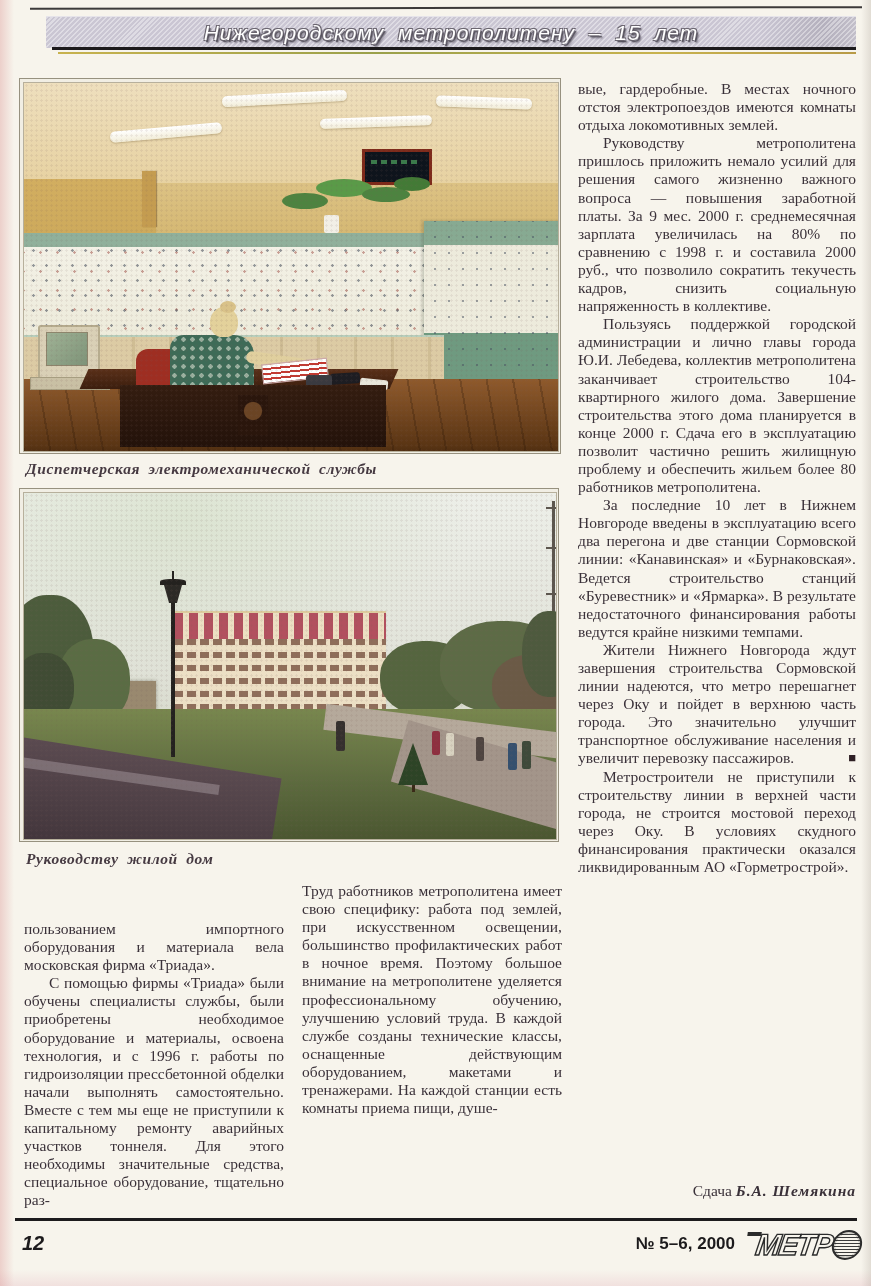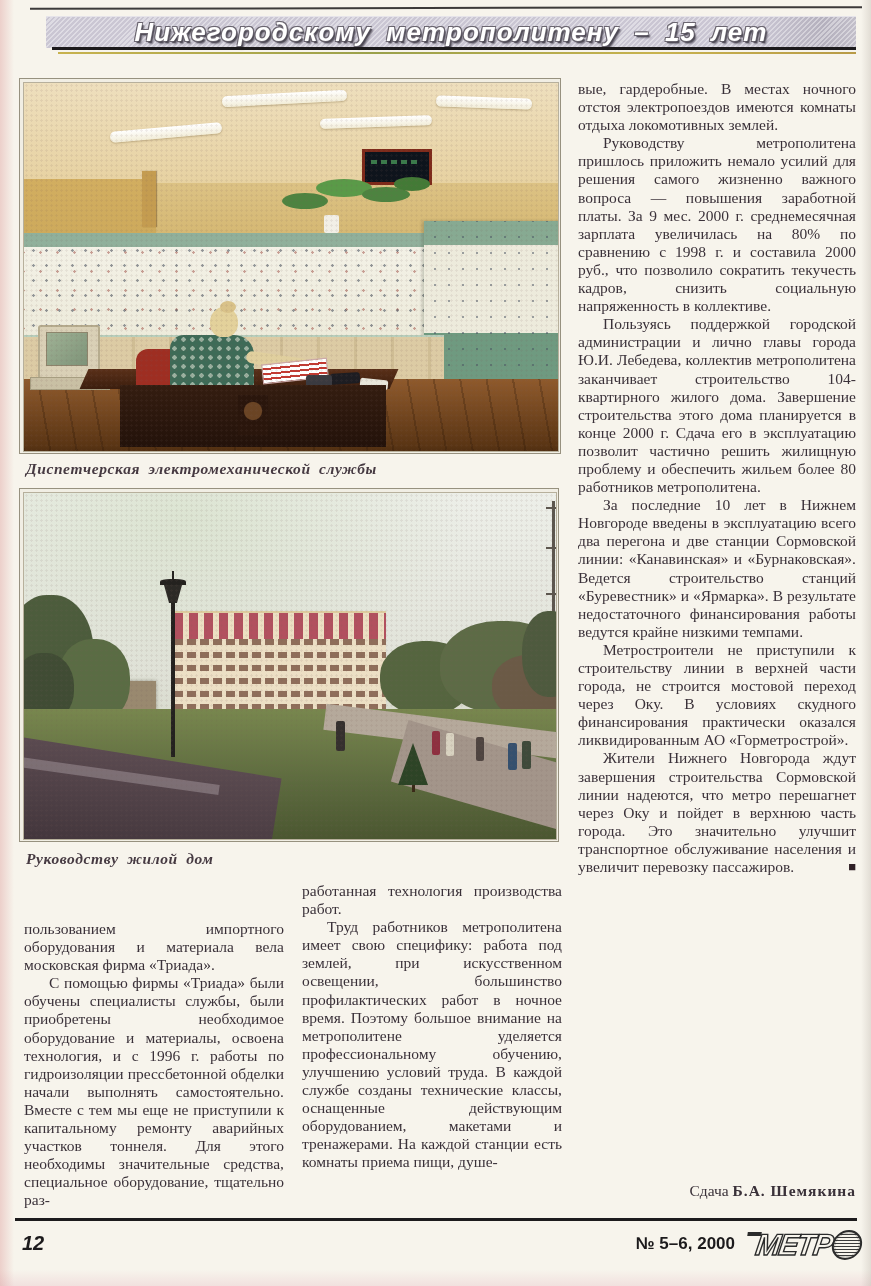--- a/index.html
+++ b/index.html
@@ -18,22 +18,22 @@
   .hdr-topline{position:absolute;left:30px;top:7px;width:832px;height:2px;background:#3c3a3a;transform:rotate(-.12deg);}
   .title-bar{
     position:absolute;left:46px;top:16px;width:810px;height:31px;
     background:
       repeating-linear-gradient(135deg, rgba(255,255,255,.38) 0 1.5px, rgba(0,0,0,0) 1.5px 3.5px),
       linear-gradient(90deg,#cac6d3 0 88%, #b4b0bd 96%, #c2bec9 100%);
     display:flex;align-items:center;justify-content:center;
     border-top:1px solid #e6e4ea;
   }
   .title-text{
-    font-family:"Liberation Sans", sans-serif; font-style:italic; font-weight:bold;
-    font-size:26px; letter-spacing:1px; word-spacing:7px; color:#ffffff;
+    font-family:"Liberation Sans", sans-serif; font-style:italic; font-weight:normal;
+    font-size:21px; letter-spacing:1px; word-spacing:7px; color:#ffffff;
     text-shadow:-1px -1px 0 #6b6670, 1px -1px 0 #6b6670, -1px 1px 0 #6b6670, 1.5px 1.5px 1px #4e4a55, 2.5px 2.5px 2px rgba(60,55,70,.55);
   }
   .hdr-underline{position:absolute;left:52px;top:47px;width:804px;height:3px;background:#1c1a1c;}
   .hdr-goldline{position:absolute;left:58px;top:52px;width:798px;height:2px;
     background:linear-gradient(90deg,#c8b24e,#9aa04a 40%,#c8b24e 75%,#b89a46);}
 
   
   .photo{position:absolute;background:#f1eee4;border:1px solid #97917f;padding:3px;box-sizing:border-box;}
   .ph{position:relative;width:100%;height:100%;overflow:hidden;border:1px solid #b7b09c;}
   .ph *{position:absolute;}
@@ -124,21 +124,21 @@
 
   
   .caption{position:absolute;left:26px;font-style:italic;font-size:15.5px;letter-spacing:.6px;word-spacing:4px;color:#463a42;font-weight:bold;text-align:center;}
 
   
   .col{position:absolute;text-align:justify;font-size:15.5px;line-height:18.1px;color:#3a3139;}
   .col p{margin:0;text-indent:25px;}
   .col p:first-child{text-indent:0;}
   .end-mark{float:right;font-size:13px;line-height:18px;color:#2e1f24;}
   .credit{position:absolute;left:578px;top:1182px;width:278px;text-align:right;font-size:15.5px;color:#3a3139;}
-  .credit .nm{font-weight:bold;letter-spacing:1px;}
+  .credit .nm{font-weight:bold;font-style:italic;letter-spacing:1px;}
 
   
   .ftr-rule{position:absolute;left:15px;top:1218px;width:842px;height:3px;background:#1d1b1d;}
   .ftr-page{position:absolute;left:22px;top:1232px;font-family:"Liberation Sans",sans-serif;font-weight:bold;font-style:italic;font-size:20px;color:#1c1a1c;}
   .ftr-issue{position:absolute;left:620px;top:1234px;width:115px;text-align:right;font-family:"Liberation Sans",sans-serif;font-weight:bold;font-size:17px;color:#1c1a1c;}
   .logo{position:absolute;left:746px;top:1228px;display:flex;align-items:center;transform:skewX(-8deg);}
   .logo-bar{width:14px;height:5px;background:transparent;border-top:4px solid #2b2b2b;margin-right:-4px;margin-top:-18px;}
   .logo-text{font-family:"Liberation Sans",sans-serif;font-weight:bold;font-style:italic;font-size:30px;letter-spacing:-2px;color:transparent;-webkit-text-stroke:1.4px #2b2b2b;}
   .logo-globe{width:26px;height:26px;border:2px solid #2b2b2b;border-radius:50%;margin-left:1px;
     background:
@@ -246,30 +246,29 @@
       <div class="grain"></div>
     </div>
   </div>
   <div class="caption" style="top:850px;">Руководству жилой дом</div>
 
   <div class="col" style="left:24px;top:920px;width:260px;">
       <p>пользованием импортного оборудования и материала вела московская фирма «Триада».</p>
       <p>С помощью фирмы «Триада» были обучены специалисты службы, были приобретены необходимое оборудование и материалы, освоена технология, и с 1996 г. работы по гидроизоляции прессбетонной обделки начали выполнять самостоятельно. Вместе с тем мы еще не приступили к капитальному ремонту аварийных участков тоннеля. Для этого необходимы значительные средства, специальное оборудование, тщательно раз-</p>
     </div>
   <div class="col" style="left:302px;top:882px;width:260px;">
-      <p>работанная технология производства работ.</p>
       <p>Труд работников метрополитена имеет свою специфику: работа под землей, при искусственном освещении, большинство профилактических работ в ночное время. Поэтому большое внимание на метрополитене уделяется профессиональному обучению, улучшению условий труда. В каждой службе созданы технические классы, оснащенные действующим оборудованием, макетами и тренажерами. На каждой станции есть комнаты приема пищи, душе-</p>
     </div>
   <div class="col" style="left:578px;top:80px;width:278px;">
       <p>вые, гардеробные. В местах ночного отстоя электропоездов имеются комнаты отдыха локомотивных землей.</p>
       <p>Руководству метрополитена пришлось приложить немало усилий для решения самого жизненно важного вопроса — повышения заработной платы. За 9 мес. 2000 г. среднемесячная зарплата увеличилась на 80% по сравнению с 1998 г. и составила 2000 руб., что позволило сократить текучесть кадров, снизить социальную напряженность в коллективе.</p>
       <p>Пользуясь поддержкой городской администрации и лично главы города Ю.И. Лебедева, коллектив метрополитена заканчивает строительство 104-квартирного жилого дома. Завершение строительства этого дома планируется в конце 2000 г. Сдача его в эксплуатацию позволит частично решить жилищную проблему и обеспечить жильем более 80 работников метрополитена.</p>
       <p>За последние 10 лет в Нижнем Новгороде введены в эксплуатацию всего два перегона и две станции Сормовской линии: «Канавинская» и «Бурнаковская». Ведется строительство станций «Буревестник» и «Ярмарка». В результате недостаточного финансирования работы ведутся крайне низкими темпами.</p>
+      <p>Жители Нижнего Новгорода ждут завершения строительства Сормовской линии надеются, что метро перешагнет через Оку и пойдет в верхнюю часть города. Это значительно улучшит транспортное обслуживание населения и увеличит перевозку пассажиров.<span class="end-mark">■</span></p>
       <p>Метростроители не приступили к строительству линии в верхней части города, не строится мостовой переход через Оку. В условиях скудного финансирования практически оказался ликвидированным АО «Горметрострой».</p>
-      <p>Жители Нижнего Новгорода ждут завершения строительства Сормовской линии надеются, что метро перешагнет через Оку и пойдет в верхнюю часть города. Это значительно улучшит транспортное обслуживание населения и увеличит перевозку пассажиров.<span class="end-mark">■</span></p>
     </div>
 
   <div class="credit">
     <span>Сдача</span>
     <span class="nm">Б.А. Шемякина</span>
   </div>
 
   <div class="ftr-rule"></div>
   <div class="ftr-page">12</div>
   <div class="ftr-issue">№ 5–6, 2000</div>

